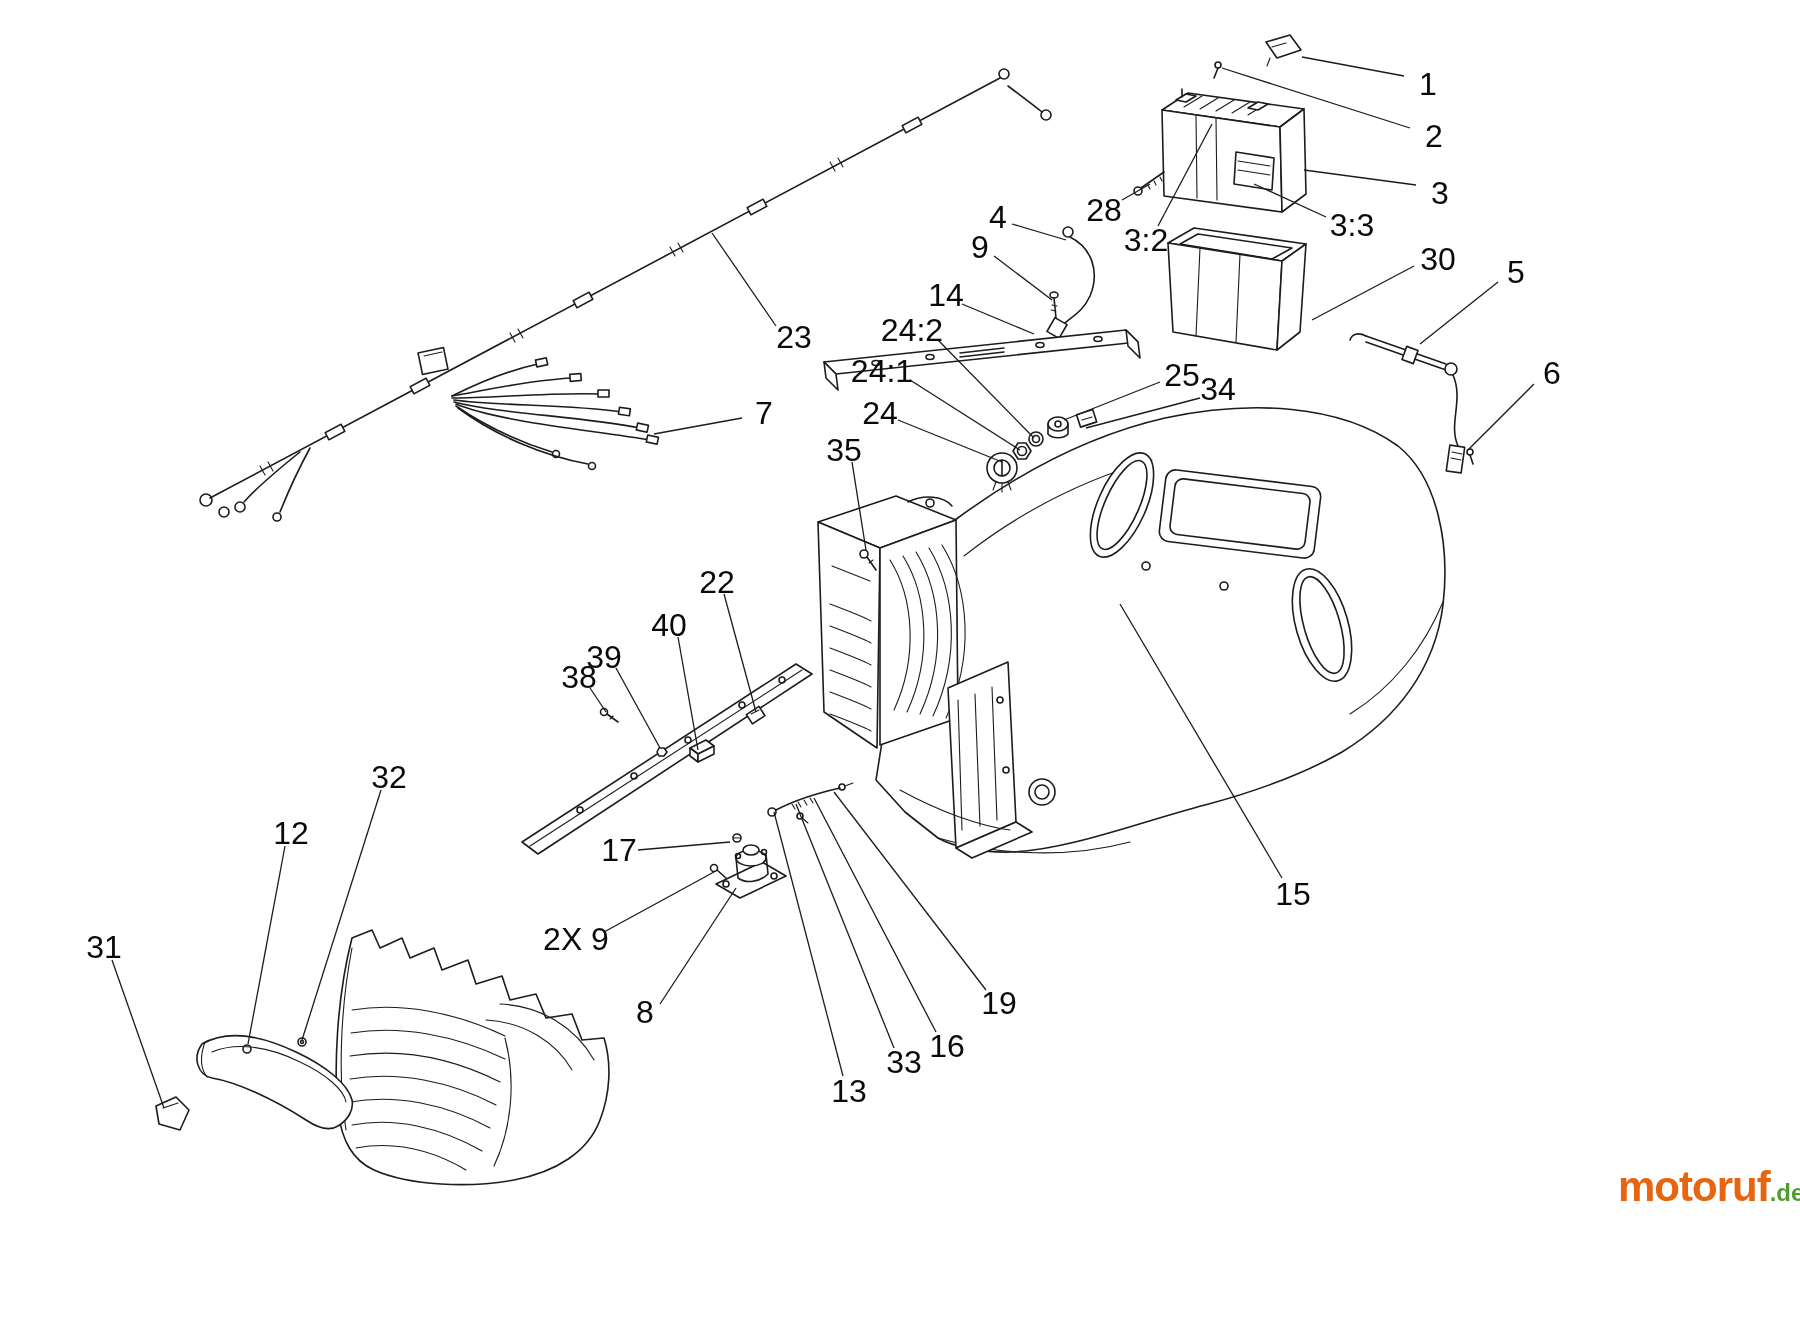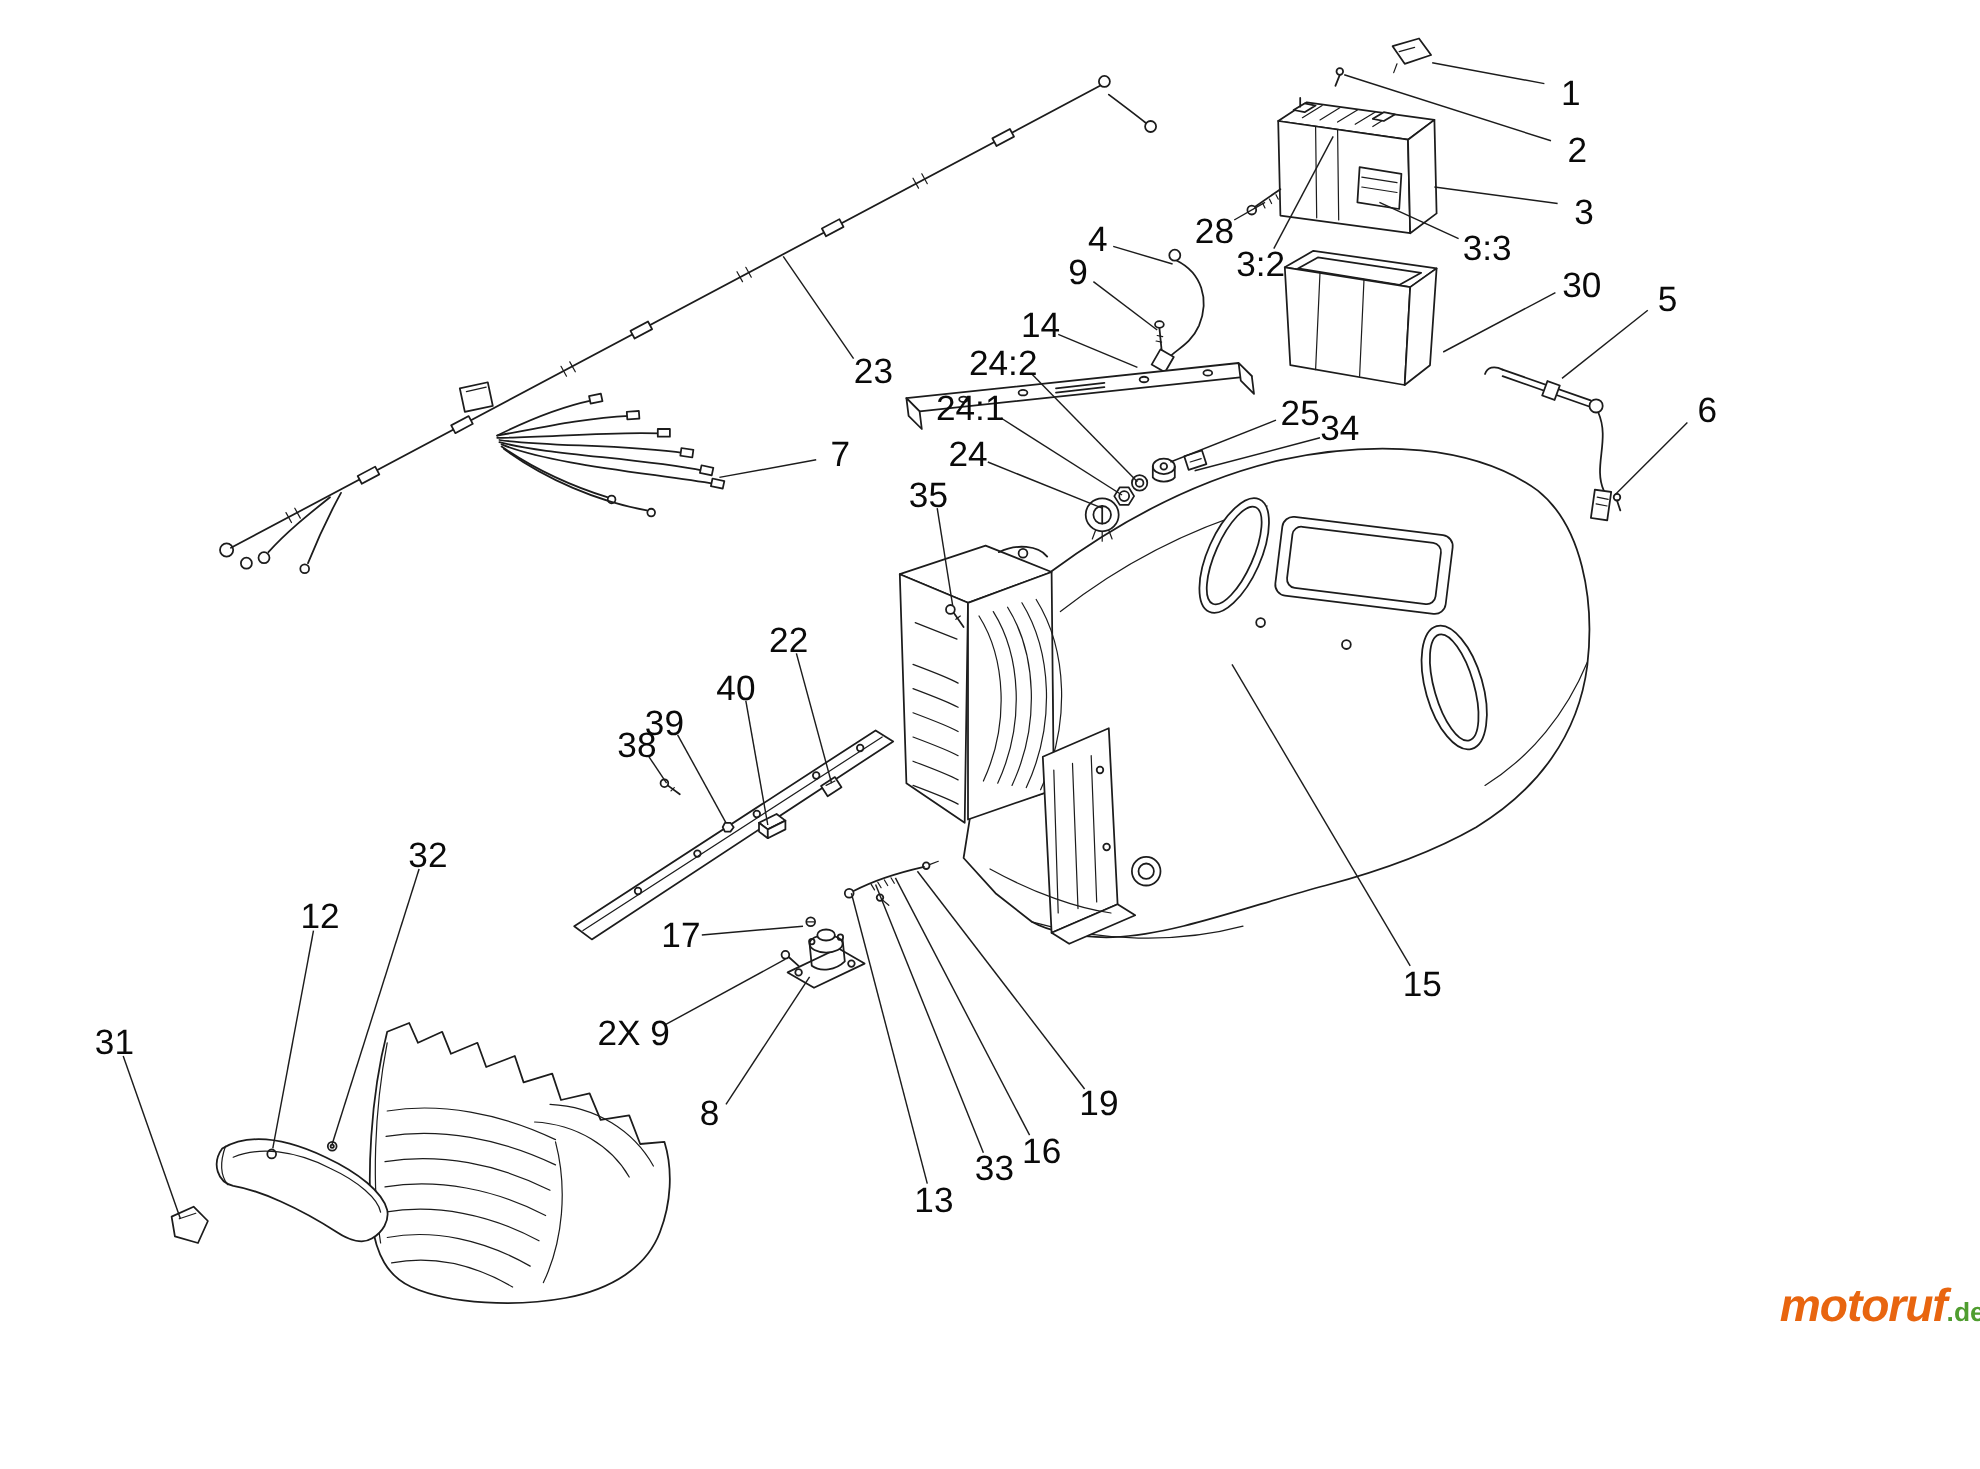--- a/index.html
+++ b/index.html
@@ -321,16 +321,16 @@
         <text x="645" y="1012">8</text>
         <text x="849" y="1091">13</text>
         <text x="904" y="1062">33</text>
         <text x="947" y="1046">16</text>
         <text x="999" y="1003">19</text>
         <text x="1293" y="894">15</text>
       </g>
 </svg>
 
 <div class="watermark">
-  <span class="brand" style="color: rgb(232, 101, 15); font-style: italic;">motoruf</span><span class="tld" style="color: rgb(79, 157, 47);">.de</span>
+  <span class="brand" style="color: rgb(232, 101, 15);">motoruf</span><span class="tld" style="color: rgb(79, 157, 47);">.de</span>
 </div>
 
 </div>
 
 </body></html>

